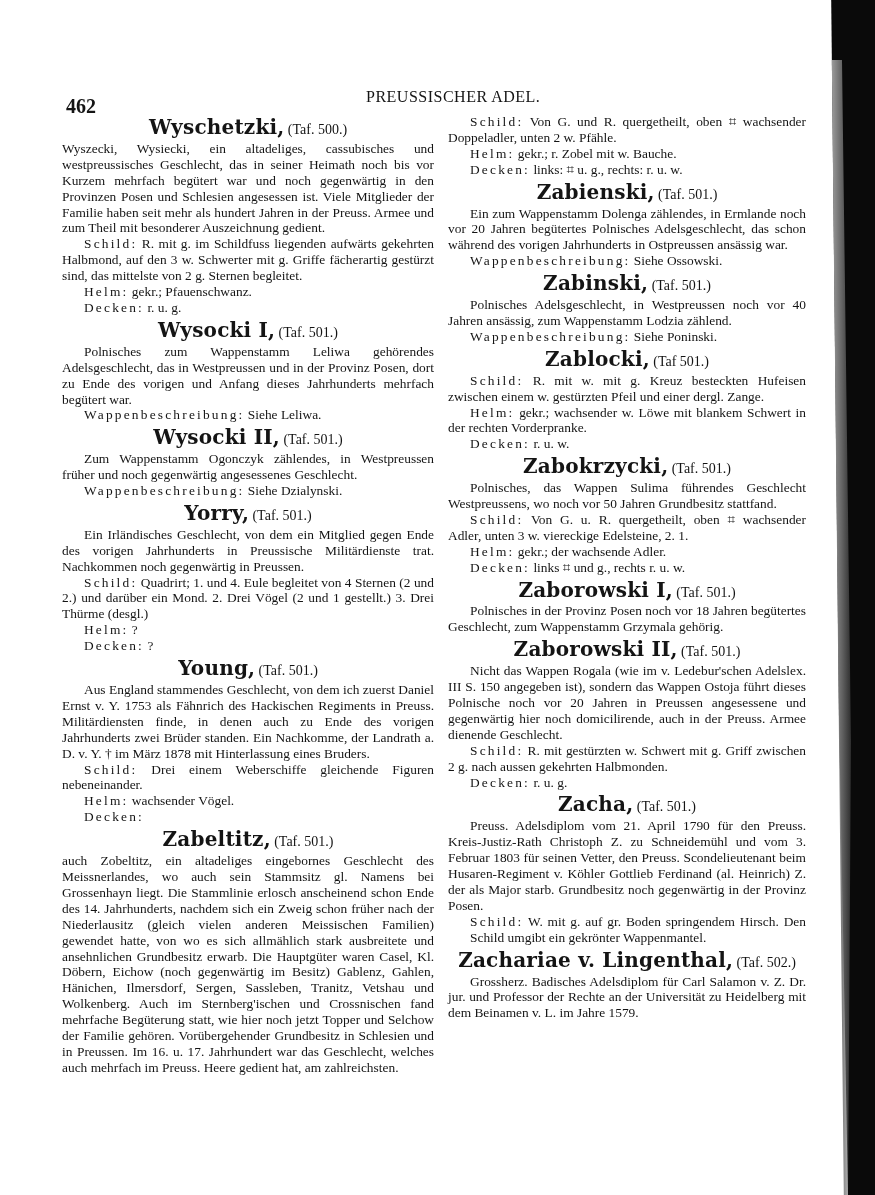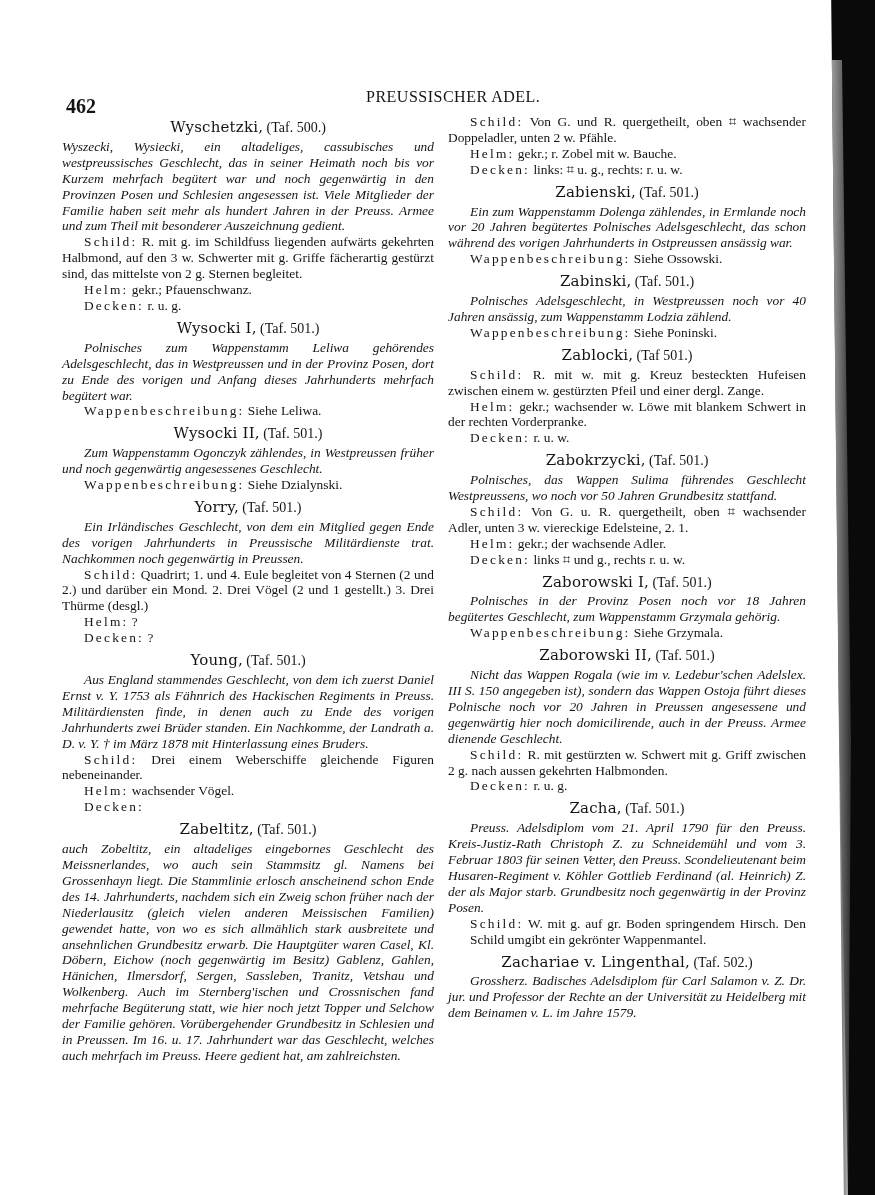--- a/index.html
+++ b/index.html
@@ -30,23 +30,23 @@
   }
   .column {
     position: absolute; top: 118px;
     font-family: "Liberation Serif", serif; font-size: 13.4px; line-height: 15.9px;
     text-align: justify;
   }
   .col-left { left: 62px; width: 372px; }
   .col-right { left: 448px; width: 358px; top: 114px; }
   .entry { margin-bottom: 7px; }
   .entry-head { text-align: center; margin: 2px 0 3px; }
-  .entry-name { font-family: "DejaVu Serif", serif; font-weight: normal; font-size: 15px; letter-spacing: 0.2px; }
+  .entry-name { font-family: "DejaVu Serif", serif; font-weight: bold; font-size: 20px; letter-spacing: 0.2px; }
   .entry-taf { font-size: 14px; }
-  .para { text-indent: 22px; margin: 0; font-style: italic; }
+  .para { text-indent: 22px; margin: 0; }
   .para.noindent { text-indent: 0; }
   .spaced { letter-spacing: 2.2px; }
   .heraldry { margin: 0; padding-left: 22px; text-indent: 0; }
   .heraldry.wrap { padding-left: 0; text-indent: 22px; }
 </style>
 </head>
 <body>
 
 <div class="scan-edge"></div>
 <div class="scan-edge-light"></div>
@@ -162,21 +162,20 @@
     <p class="heraldry"><span class="spaced">Helm:</span> <span>gekr.; der wachsende Adler.</span></p>
     <p class="heraldry"><span class="spaced">Decken:</span> <span>links ⌗ und g., rechts r. u. w.</span></p>
   </div>
 
   <div class="entry">
     <div class="entry-head">
       <span class="entry-name">Zaborowski I,</span>
       <span class="entry-taf">(Taf. 501.)</span>
     </div>
     <p class="para">Polnisches in der Provinz Posen noch vor 18 Jahren begütertes Geschlecht, zum Wappenstamm Grzymala gehörig.</p>
-    <p class="heraldry"><span class="spaced">Wappenbeschreibung:</span> <span>Siehe Grzymala.</span></p>
   </div>
 
   <div class="entry">
     <div class="entry-head">
       <span class="entry-name">Zaborowski II,</span>
       <span class="entry-taf">(Taf. 501.)</span>
     </div>
     <p class="para">Nicht das Wappen Rogala (wie im v. Ledebur'schen Adelslex. III S. 150 angegeben ist), sondern das Wappen Ostoja führt dieses Polnische noch vor 20 Jahren in Preussen angesessene und gegenwärtig hier noch domicilirende, auch in der Preuss. Armee dienende Geschlecht.</p>
     <p class="heraldry wrap"><span class="spaced">Schild:</span> <span>R. mit gestürzten w. Schwert mit g. Griff zwischen 2 g. nach aussen gekehrten Halbmonden.</span></p>
     <p class="heraldry"><span class="spaced">Decken:</span> <span>r. u. g.</span></p>

